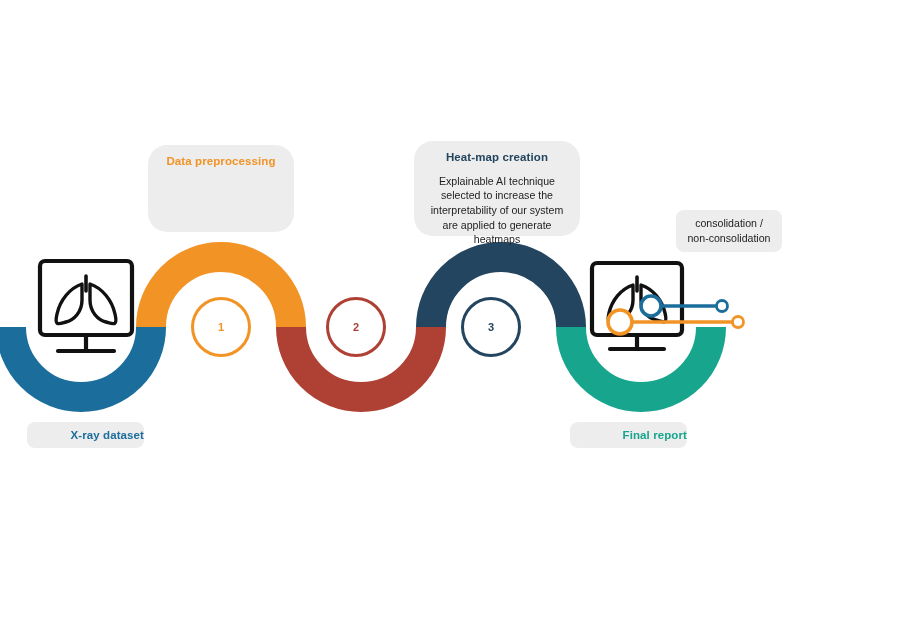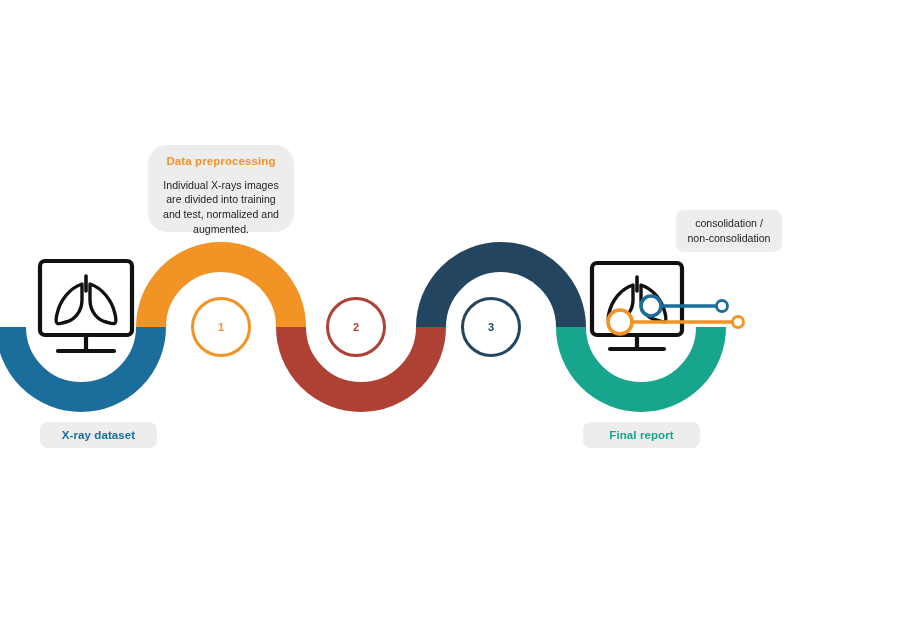--- a/index.html
+++ b/index.html
@@ -50,25 +50,24 @@
     margin: 0;
   }
 
   .pill {
     position: absolute;
     box-sizing: border-box;
     background: #ededed;
     border-radius: 8px;
     display: flex;
     align-items: center;
-    justify-content: center;
+    justify-content: flex-end;
     font-size: 11.5px;
     font-weight: bold;
     letter-spacing: 0.1px;
-    margin-left: 13px;
   }
 
   .tagbox {
     position: absolute;
     box-sizing: border-box;
     background: #ededed;
     border-radius: 8px;
     display: flex;
     align-items: center;
     justify-content: center;
@@ -182,23 +181,26 @@
   <div class="step-circle" style="left:326px; top:297px; width:60px; height:60px; border:3px solid #ae4034; color:#ae4034;">
     <span>2</span>
   </div>
 
   <div class="step-circle" style="left:461px; top:297px; width:60px; height:60px; border:3px solid #23455f; color:#23455f;">
     <span>3</span>
   </div>
 
   <div class="callout" style="left:148px; top:145px; width:146px; height:87px;">
     <p class="c-title" style="color:#f29325;">Data preprocessing</p>
-    <p class="c-body">Individual X-rays images are divided into training and test, normalized and augmented.</p>
-  </div>
-
+  </div>
+
+  <div class="callout" style="left:414px; top:141px; width:166px; height:95px;">
+    <p class="c-title" style="color:#23455f;">Heat-map creation</p>
+    <p class="c-body">Explainable AI technique selected to increase the interpretability of our system are applied to generate heatmaps</p>
+  </div>
 
 
   <div class="pill" style="left:27px; top:422px; width:117px; height:26px; color:#1b6e9c;">
     <span>X-ray dataset</span>
   </div>
 
   <div class="pill" style="left:570px; top:422px; width:117px; height:26px; color:#17a68d;">
     <span>Final report</span>
   </div>
 

